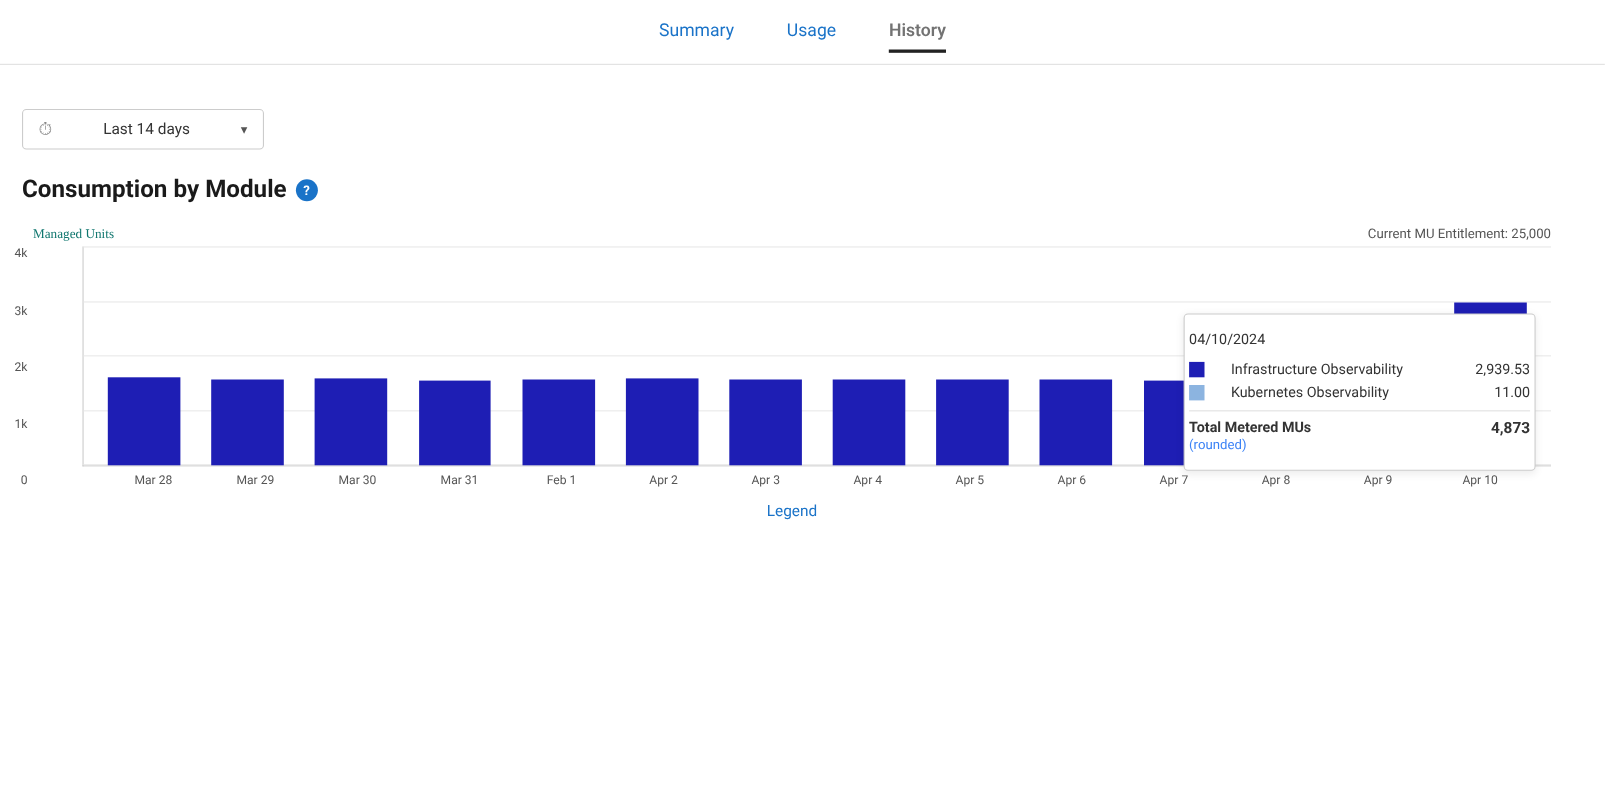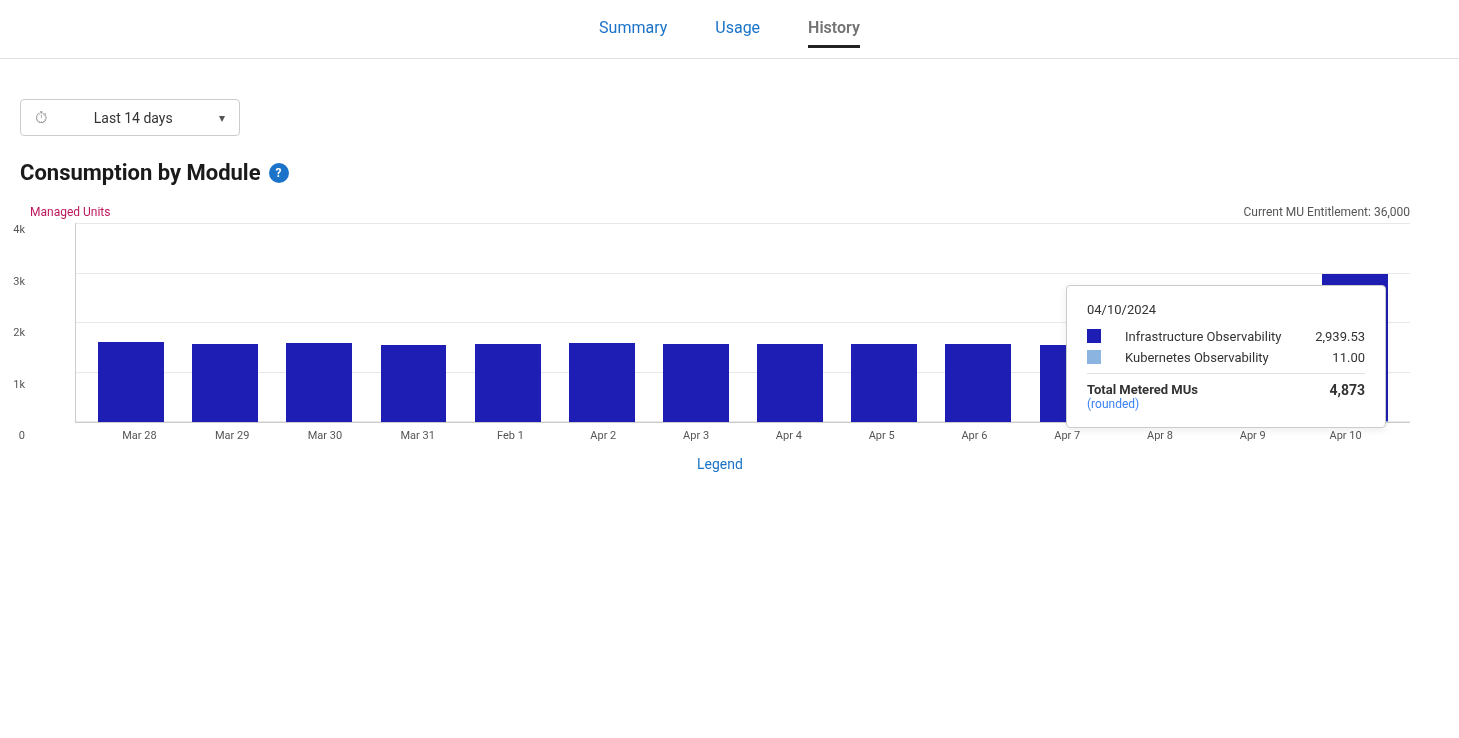--- a/index.html
+++ b/index.html
@@ -104,21 +104,22 @@
 
     .chart-header {
       display: flex;
       justify-content: space-between;
       align-items: flex-start;
       margin-bottom: 4px;
     }
 
     .y-axis-label {
       font-size: 12px;
-      color: #be185d;
+      color: #0f766e;
+      font-family: Liberation Serif, serif;
     }
 
     .entitlement-label {
       font-size: 12px;
       color: #555;
     }
 
     .chart-area {
       position: relative;
       width: 100%;
@@ -218,26 +219,26 @@
 
     .legend-link {
       color: #1a73c8;
       font-size: 14px;
       cursor: pointer;
       text-decoration: none;
     }
 
     .tooltip-card {
       position: absolute;
-      right: 34px;
+      right: 24px;
       top: 80px;
       background: #fff;
       border: 1px solid #ccc;
       border-radius: 4px;
-      padding: 16px 20px;
+      padding: 16px 4px;
       min-width: 320px;
       box-shadow: 0 2px 8px rgba(0,0,0,0.08);
     }
 
     .tooltip-date {
       font-size: 13px;
       color: #333;
       margin-bottom: 12px;
     }
 
@@ -317,21 +318,21 @@
   </div>
 
   <div class="section-title-row">
     <span class="section-title">Consumption by Module</span>
     <div class="help-icon">?</div>
   </div>
 
   <div class="chart-container">
     <div class="chart-header">
       <span class="y-axis-label">Managed Units</span>
-      <span class="entitlement-label">Current MU Entitlement: 36,000</span>
+      <span class="entitlement-label">Current MU Entitlement: 25,000</span>
     </div>
 
     <div class="chart-outer">
 
       <div class="y-axis-ticks">
         <span>4k</span>
         <span>3k</span>
         <span>2k</span>
         <span>1k</span>
         <span>0</span>

